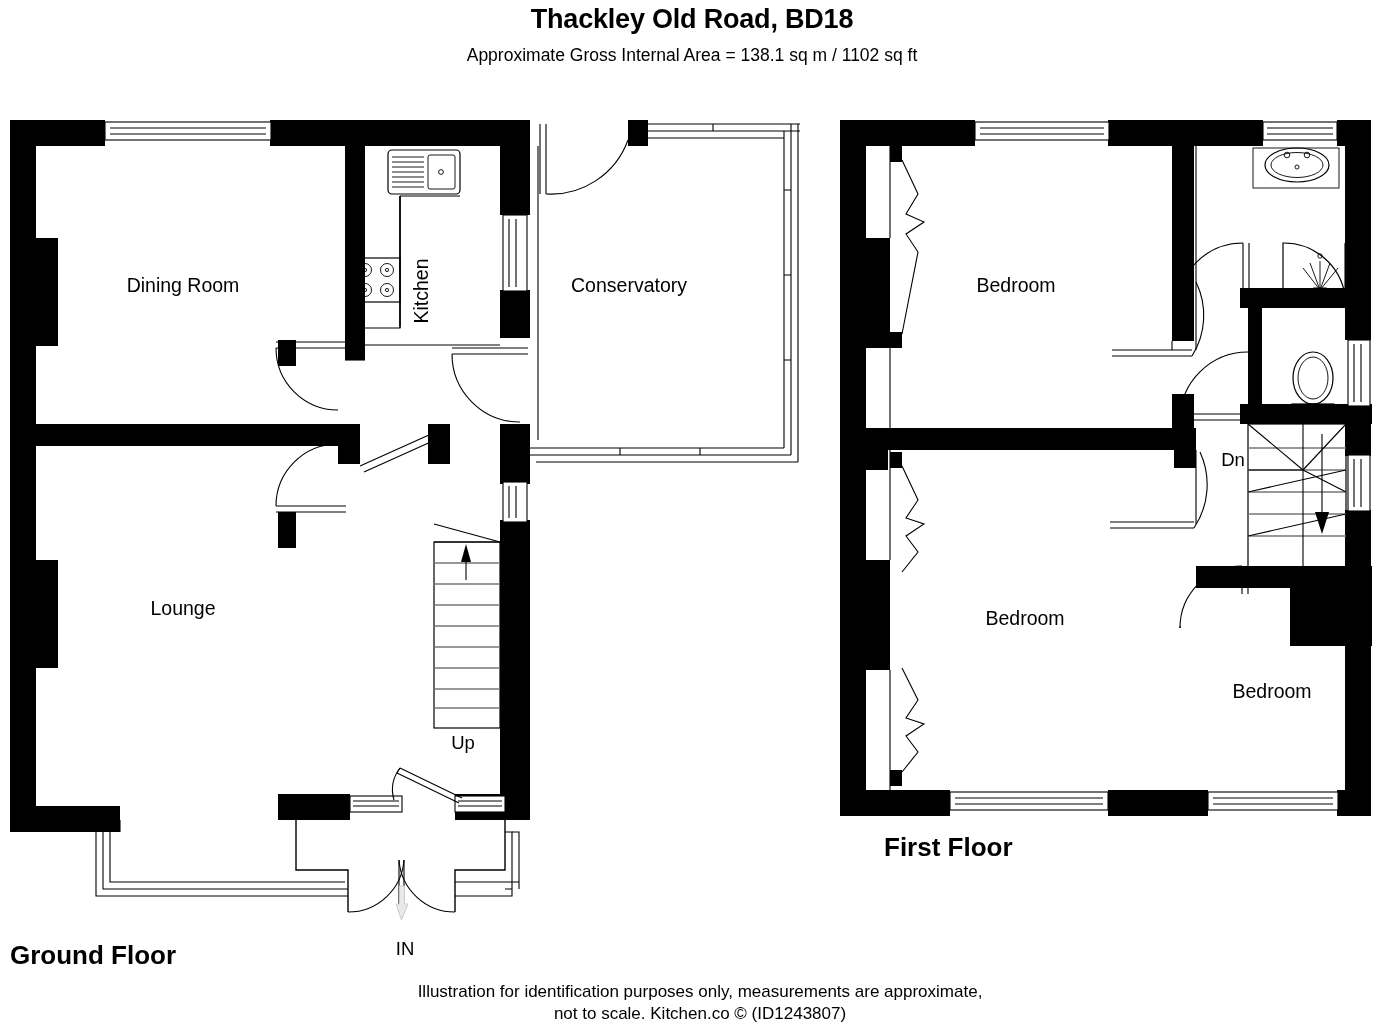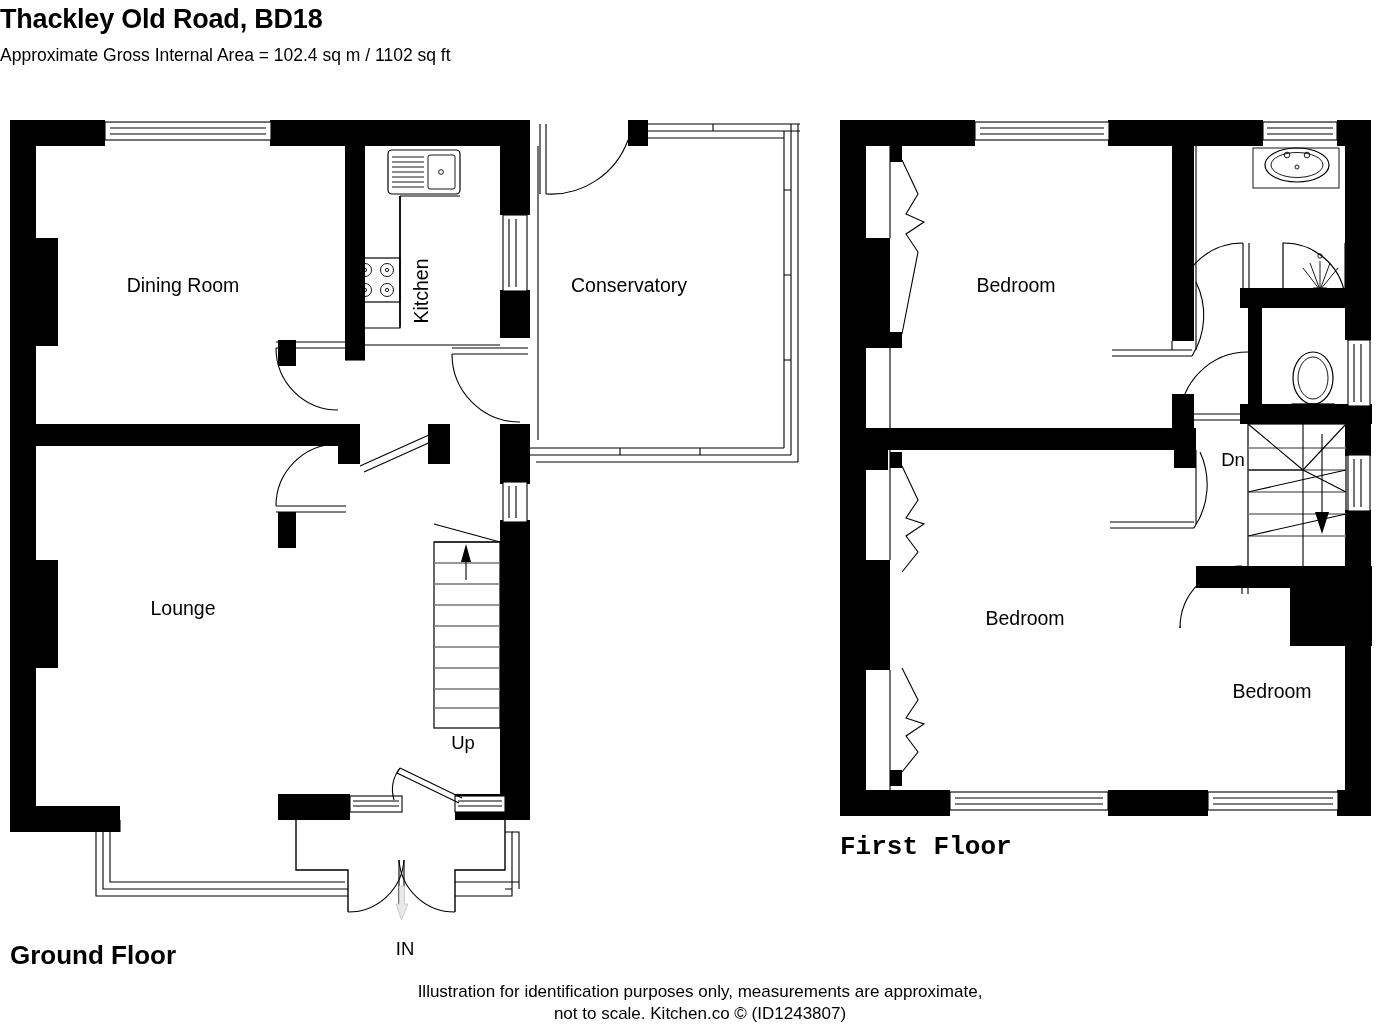--- a/index.html
+++ b/index.html
@@ -17,20 +17,21 @@
   }
   #page {
     position: relative;
     width: 1384px;
     height: 1032px;
   }
   .hdr {
     position: absolute;
     left: 0;
     width: 1384px;
+    text-align: center;
   }
   #title {
     top: 4px;
     font-size: 27px;
     font-weight: bold;
     letter-spacing: -0.2px;
   }
   #subtitle {
     top: 45px;
     font-size: 17.5px;
@@ -50,21 +51,21 @@
     position: absolute;
     left: 0;
     top: 0;
   }
   .floor-label {
     position: absolute;
     font-size: 26px;
     font-weight: bold;
   }
   #gf-label { left: 10px; top: 903px; margin-top: 37px; }
-  #ff-label { left: 840px; top: 832px; font-family: Liberation Mono, monospace; }
+  #ff-label { left: 884px; top: 832px; }
   .rm {
     font-size: 19.5px;
     font-family: "Liberation Sans", sans-serif;
     fill: #000;
   }
   .rm-sm {
     font-size: 18.5px;
     font-family: "Liberation Sans", sans-serif;
     fill: #000;
   }
@@ -77,21 +78,21 @@
   .stair { fill: none; stroke: #777777; stroke-width: 1.3; }
   .stairEdge { fill: none; stroke: #000000; stroke-width: 1.2; }
   .winfill { fill: #ffffff; stroke: #000000; stroke-width: 1.1; }
 </style>
 </head>
 <body>
 
 <div id="page">
 
   <div class="hdr" id="title">Thackley Old Road, BD18</div>
-  <div class="hdr" id="subtitle">Approximate Gross Internal Area = 102.4 sq m / 1102 sq ft</div>
+  <div class="hdr" id="subtitle">Approximate Gross Internal Area = 138.1 sq m / 1102 sq ft</div>
 
   <svg id="plan-svg" width="1384" height="1032" viewBox="0 0 1384 1032">
 
     <g>
 
       <g>
 
         <rect class="wall" x="10" y="120" width="95" height="26"></rect>
 
         <rect class="wall" x="270" y="120" width="260" height="26"></rect>

